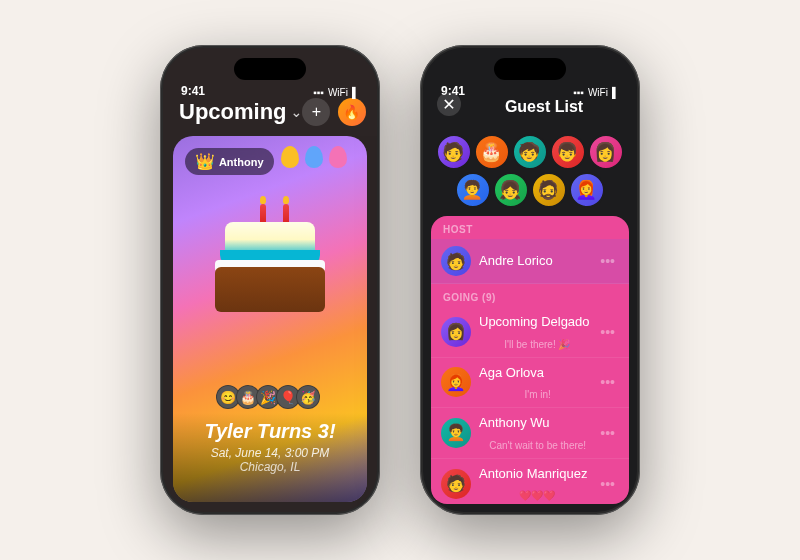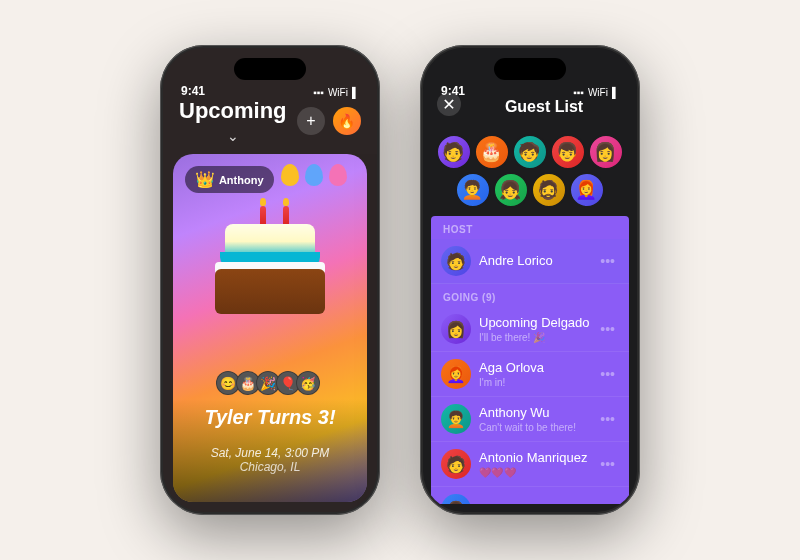--- a/index.html
+++ b/index.html
@@ -85,21 +85,20 @@
       align-items: center;
       justify-content: space-between;
       background: #2c2525;
       z-index: 5;
       position: relative;
     }
     .phone1-title {
       display: flex;
       align-items: center;
       gap: 4px;
-      flex-direction: column;
     }
     .phone1-title-text {
       font-size: 22px;
       font-weight: 700;
       color: #fff;
     }
     .chevron-down {
       color: #fff;
       font-size: 14px;
       opacity: 0.8;
@@ -282,21 +281,21 @@
     }
     .event-title {
       font-size: 20px;
       font-weight: 700;
       color: #fff;
       line-height: 1.2;
     }
     .event-date {
       font-size: 12px;
       color: rgba(255,255,255,0.85);
-      margin-top: 17px;
+      margin-top: 3px;
     }
     .event-location {
       font-size: 12px;
       color: rgba(255,255,255,0.75);
     }
 
     
     .phone2-content {
       background: #1c1c1e;
       height: 100%;
@@ -360,23 +359,23 @@
     .av-pink { background: linear-gradient(135deg, #ec4899, #db2777); }
     .av-blue { background: linear-gradient(135deg, #3b82f6, #2563eb); }
     .av-green { background: linear-gradient(135deg, #22c55e, #16a34a); }
     .av-yellow { background: linear-gradient(135deg, #eab308, #ca8a04); }
     .av-indigo { background: linear-gradient(135deg, #6366f1, #4f46e5); }
 
     
     .guest-list-container {
       flex: 1;
       overflow: hidden;
-      background: #8b5cf6;
+      background: #ec4899;
       margin: 0 8px 8px;
-      border-radius: 4px;
+      border-radius: 16px;
     }
     .section-label {
       font-size: 10px;
       font-weight: 600;
       color: rgba(255,255,255,0.5);
       text-transform: uppercase;
       letter-spacing: 0.5px;
       padding: 8px 12px 4px;
     }
     .guest-item {
@@ -402,21 +401,22 @@
     }
     .guest-name {
       font-size: 13px;
       font-weight: 500;
       color: #fff;
       line-height: 1.2;
     }
     .guest-status {
       font-size: 10px;
       color: rgba(255,255,255,0.5);
-      margin-top: 1px;
+      margin-top: 9px;
+      text-align: center;
     }
     .guest-more {
       color: rgba(255,255,255,0.4);
       font-size: 14px;
       padding: 0 4px;
     }
 
     .host-item {
       background: rgba(99, 102, 241, 0.15);
     }

